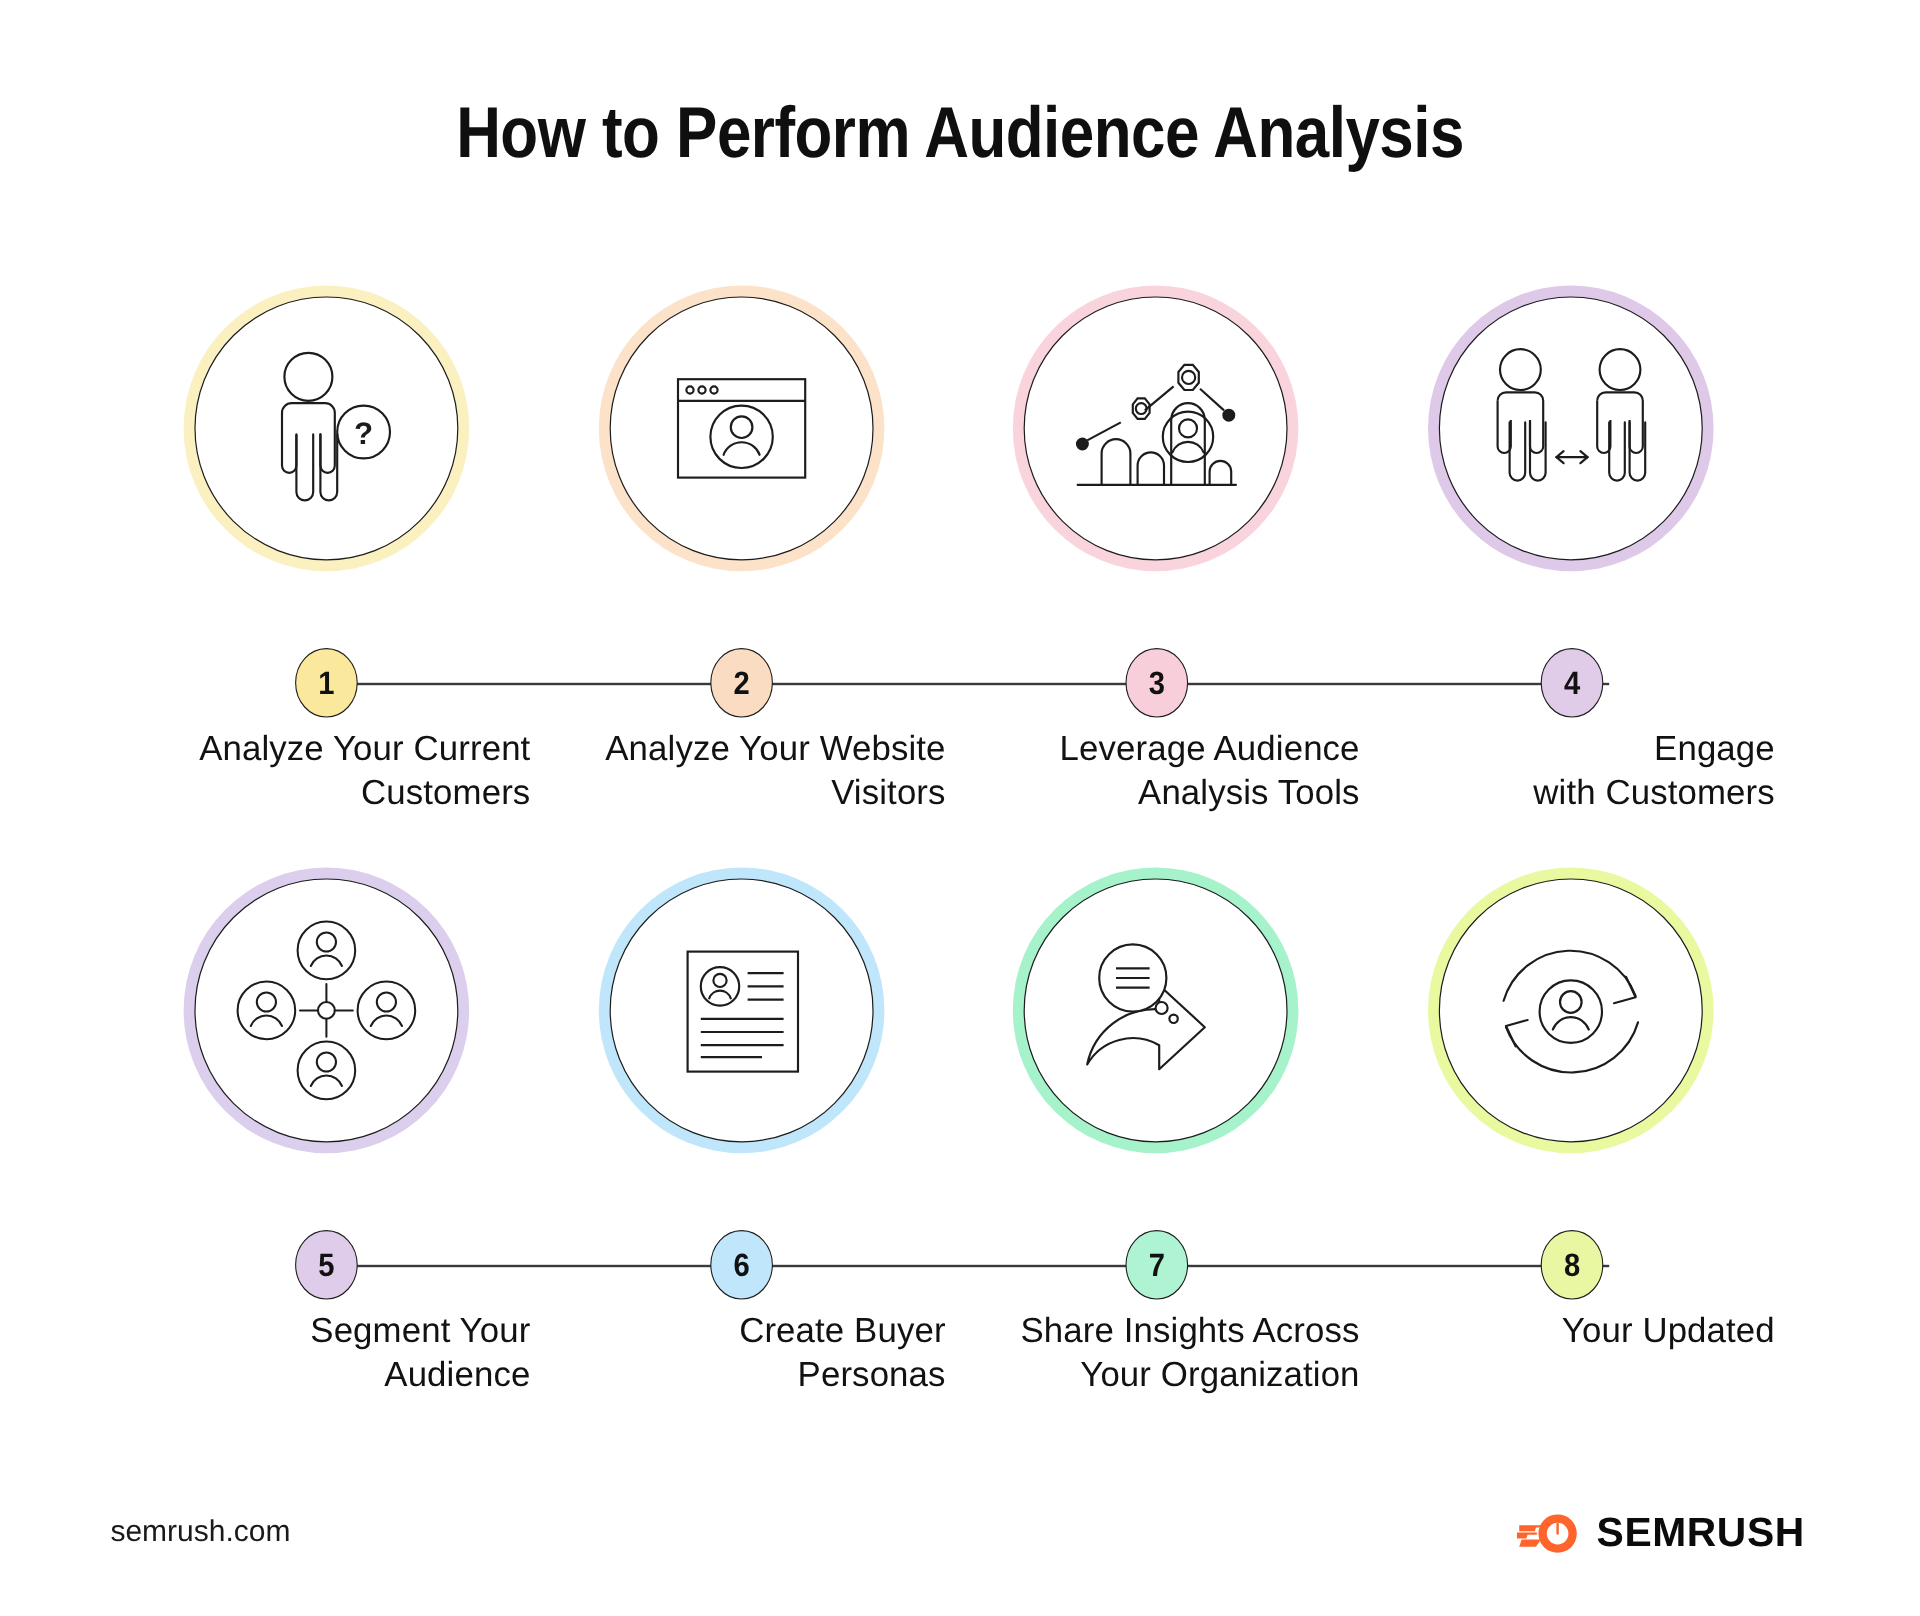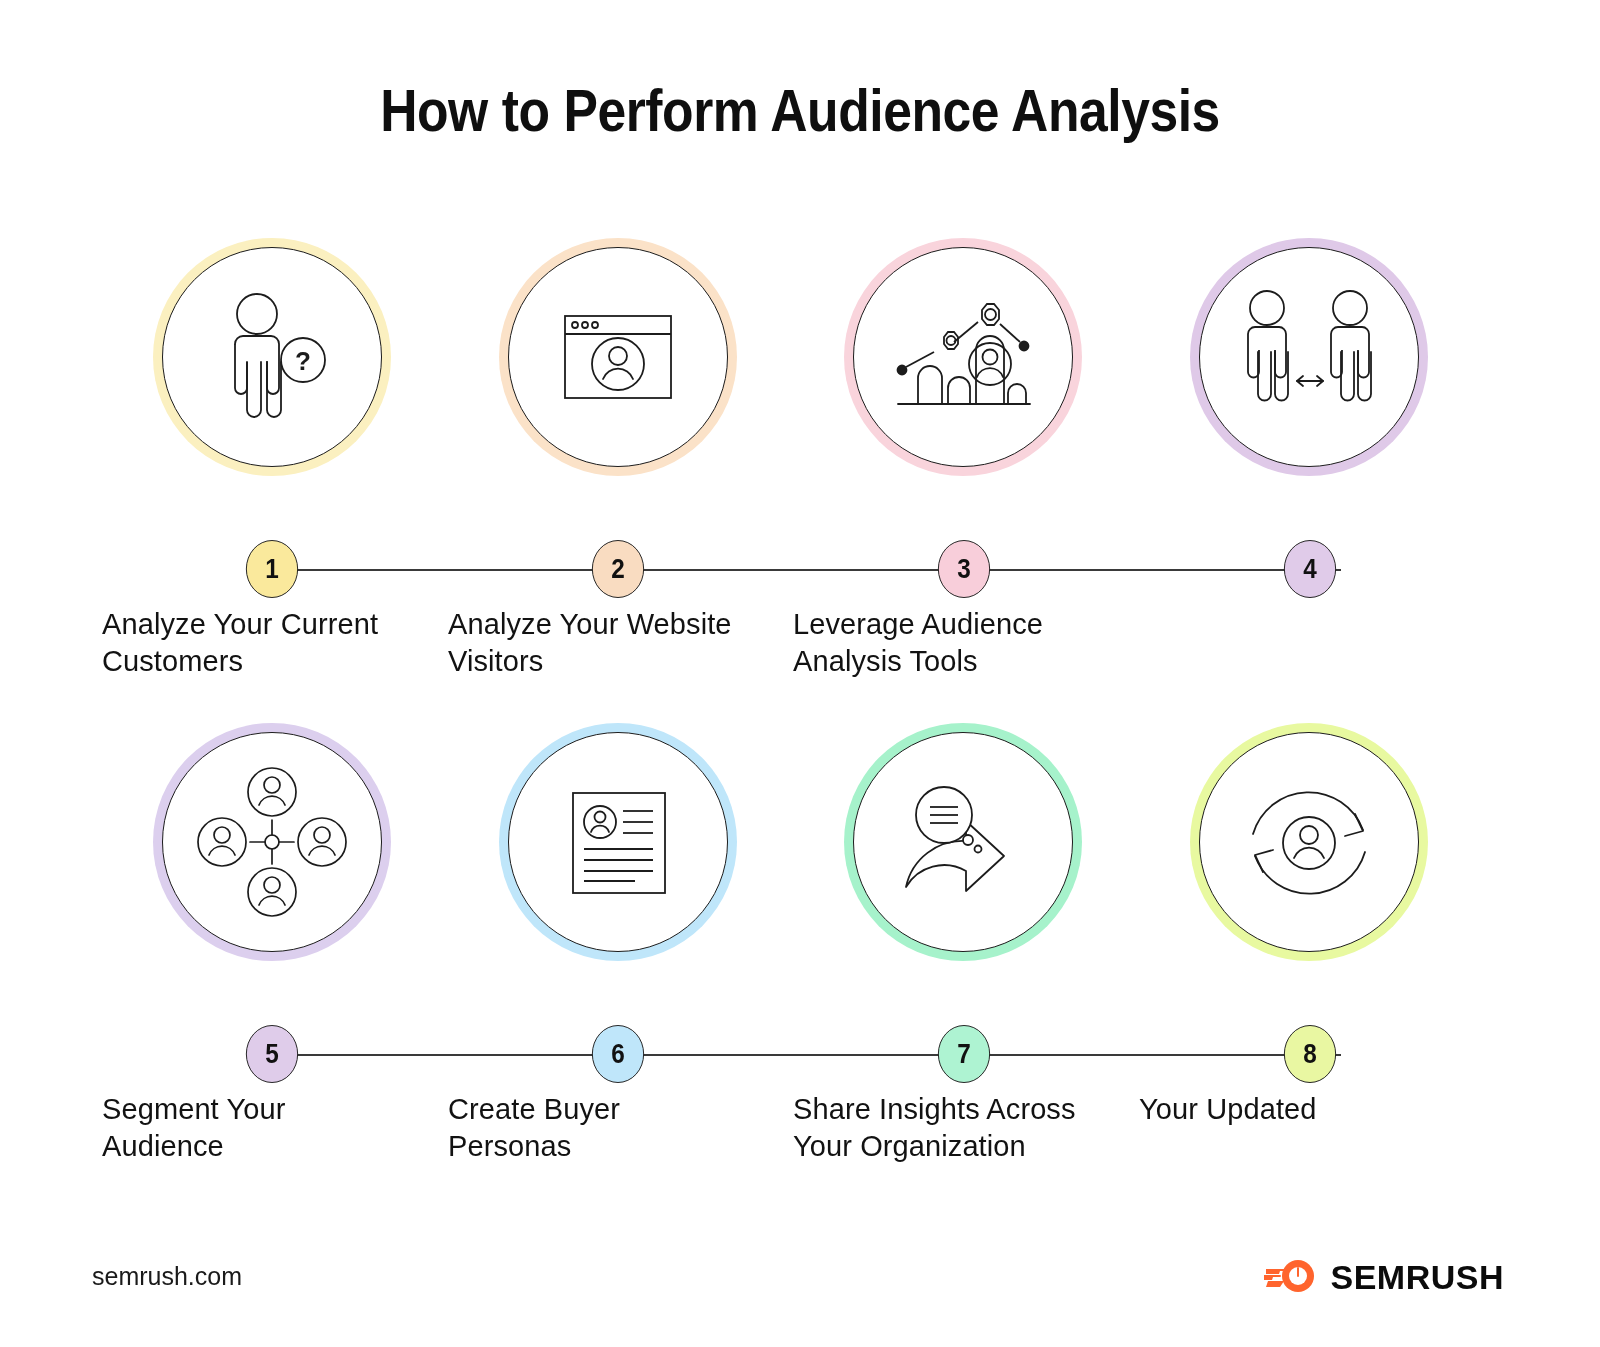--- a/index.html
+++ b/index.html
@@ -115,41 +115,42 @@
   .badge-col-1 { left: 479px; }
   .badge-col-2 { left: 825px; }
   .badge-col-3 { left: 1171px; }
 
   
   .label {
     position: absolute;
     top: 368px;
     left: -20px;
     width: 340px;
-    text-align: left;
+    text-align: right;
     font-size: 29px;
     line-height: 1.28;
     color: #121212;
     letter-spacing: 0.1px;
     white-space: pre-line;
   }
 
   
   .footer-url {
     position: absolute;
     left: 92px;
     top: 1262px;
     font-size: 25px;
     color: #1a1a1a;
   }
   .logo {
     position: absolute;
     right: 96px;
     top: 1258px;
     display: flex;
+    align-items: center;
     gap: 12px;
   }
   .logo-mark { display: block; }
   .logo-text {
     font-size: 34px;
     font-weight: bold;
     letter-spacing: 0.5px;
     color: #0b0b0b;
   }
 </style>
@@ -258,20 +259,24 @@
 Customers</div>
     </div>
   <div class="step step-col-2">
       <div class="label">Leverage Audience
 Analysis Tools</div>
     </div>
   <div class="step step-col-1">
       <div class="label">Analyze Your Website
 Visitors</div>
     </div>
+  <div class="step step-col-3">
+      <div class="label">Engage
+with Customers</div>
+    </div>
 </div>
 
 <div class="row row-2">
 
   <div class="step step-col-0">
     <div class="bubble" style="background: rgb(220, 207, 238);">
       <div class="bubble-inner">
         <svg width="156" height="156" viewBox="0 0 156 156" fill="none" stroke="#1c1c1c" stroke-width="1.7">
           <g>
             <circle cx="78" cy="28" r="24"></circle>

